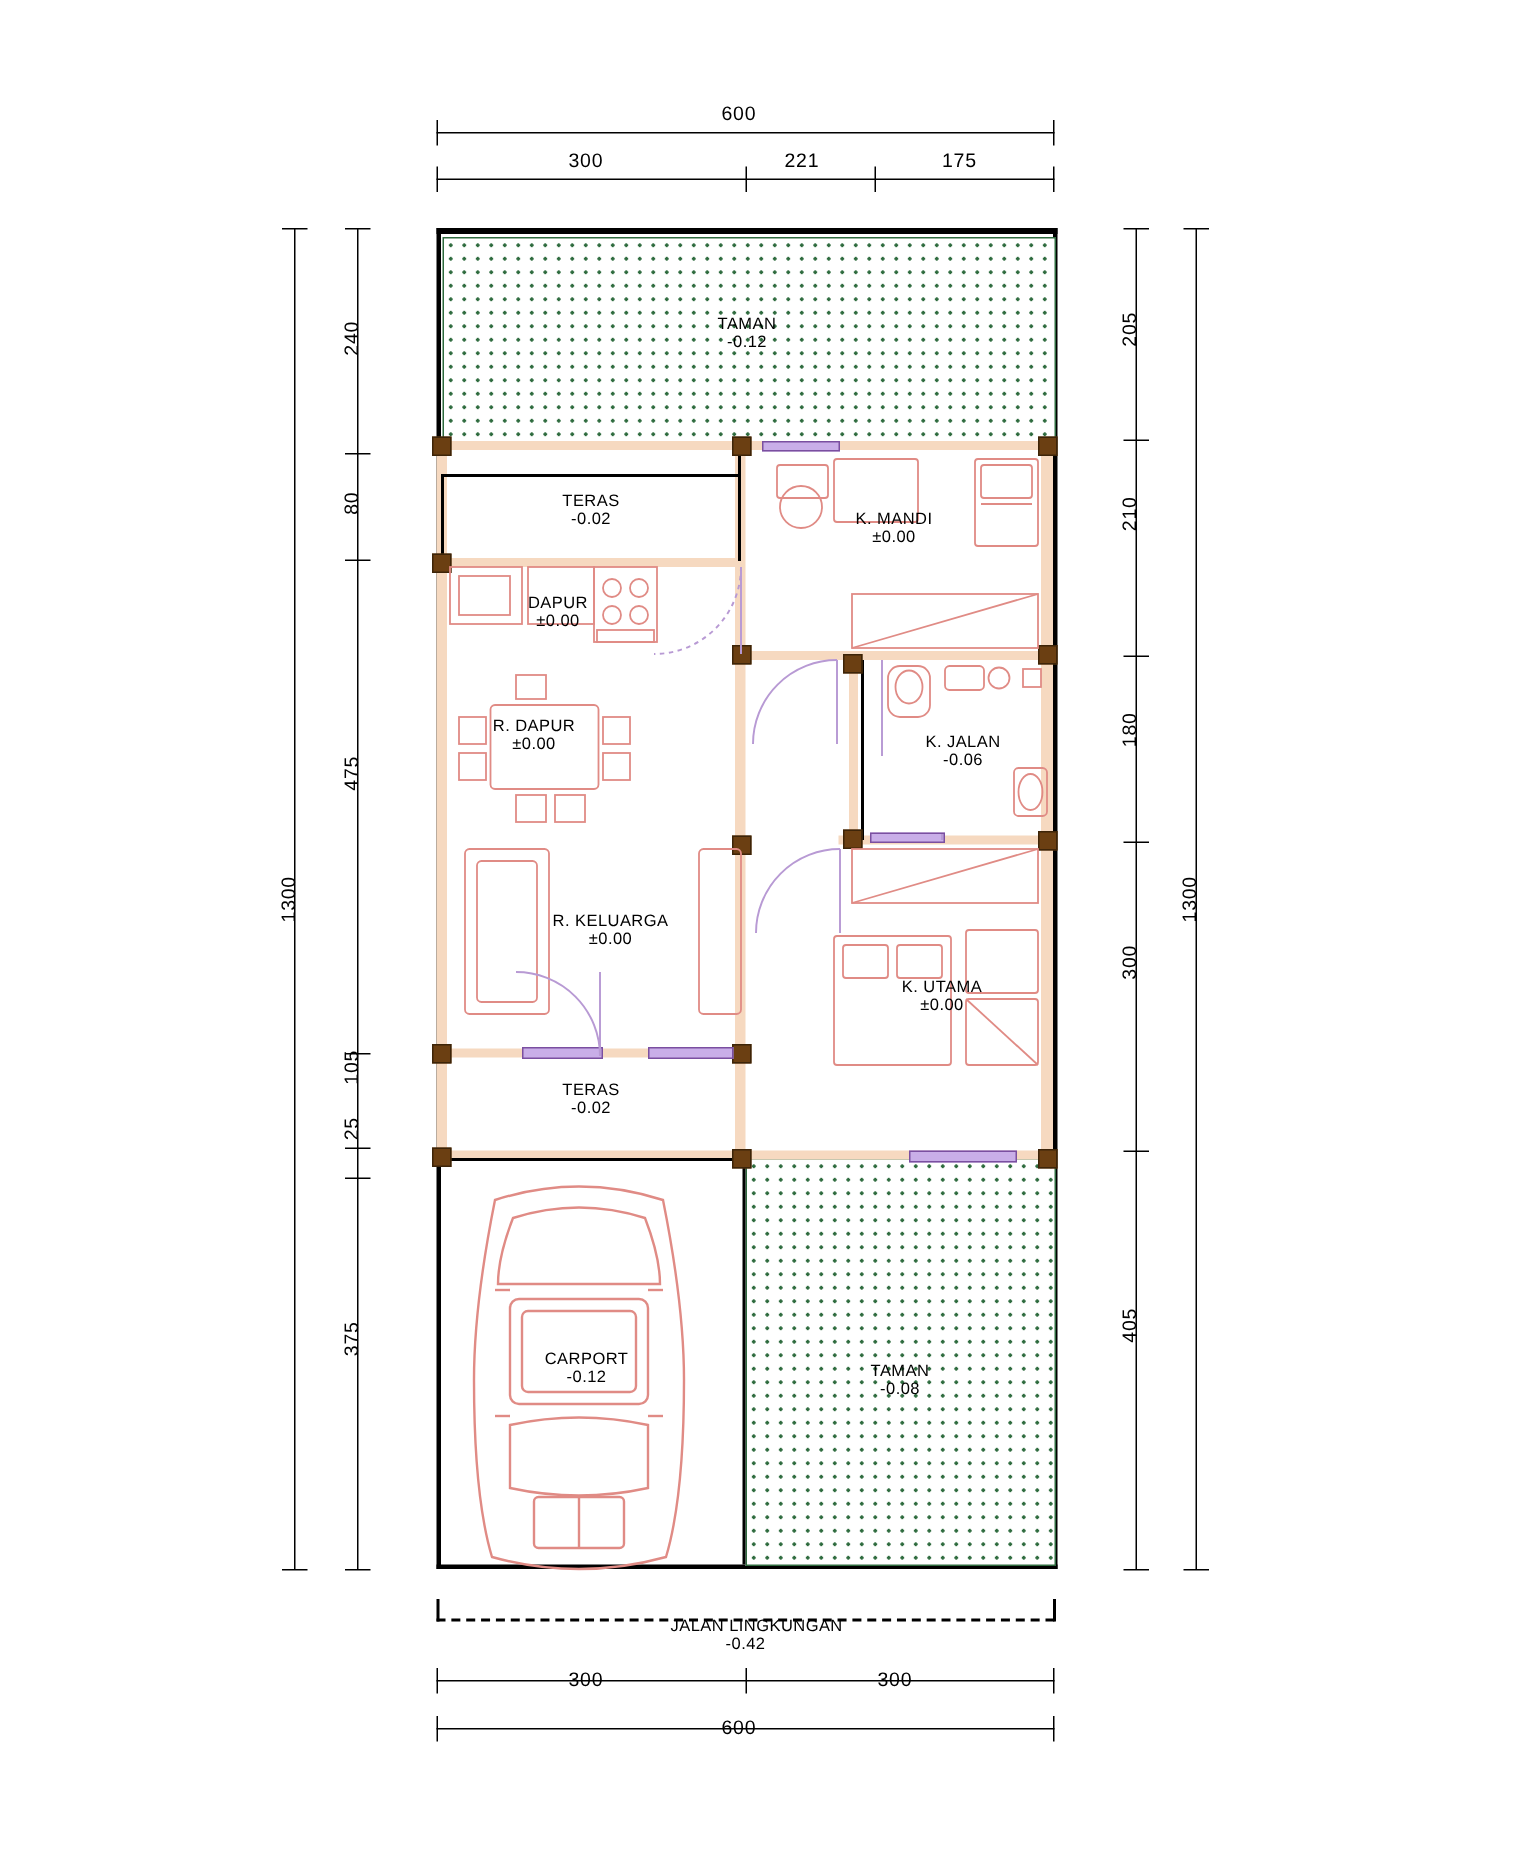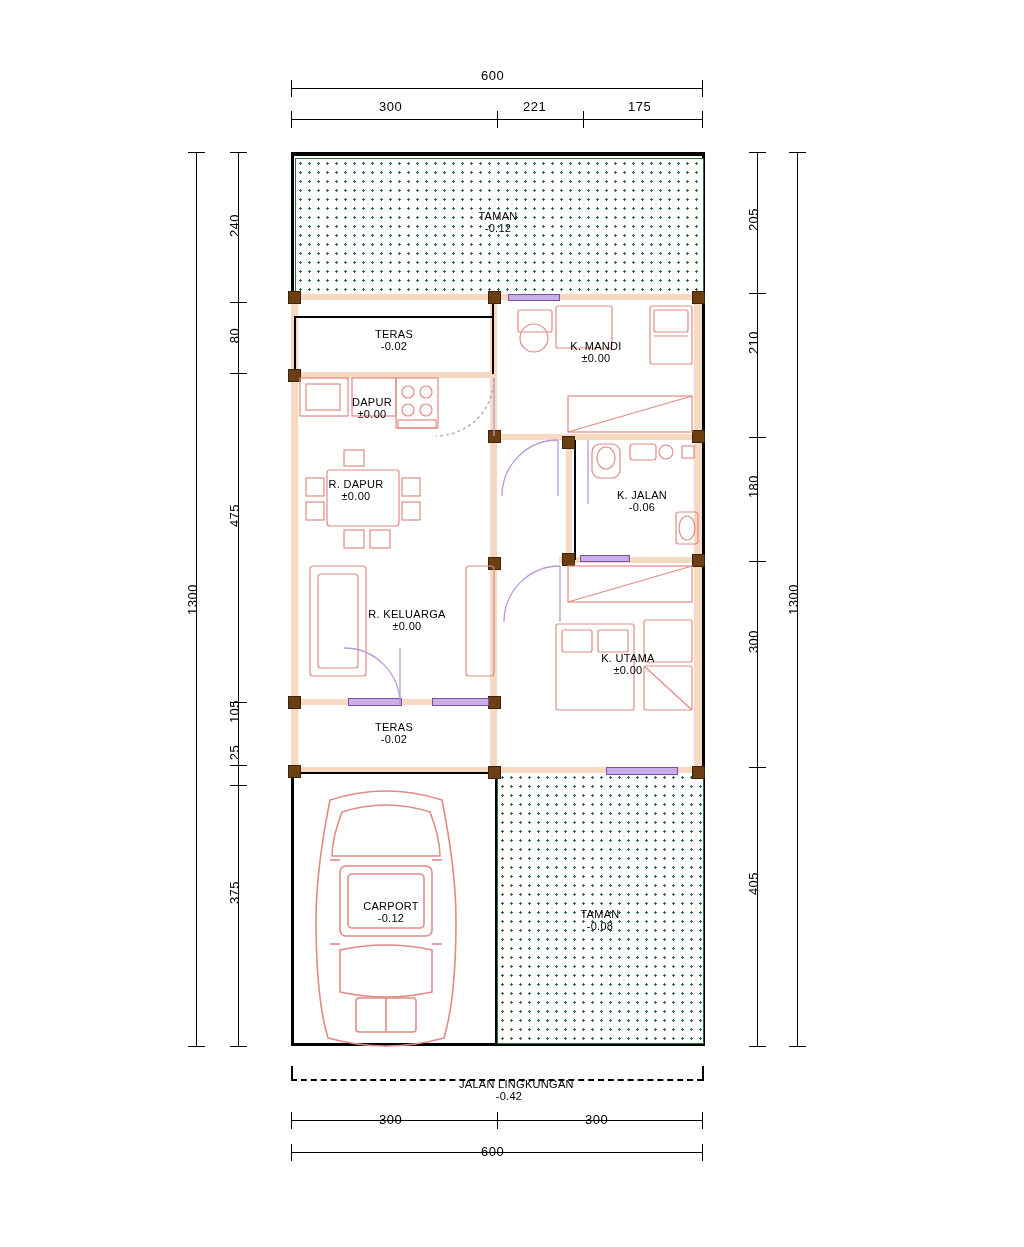--- a/index.html
+++ b/index.html
@@ -275,18 +275,18 @@
   </div>
 
   <div class="room-label" style="left:550px;top:908px;width:100px;">
     <span>TAMAN</span>
     <span class="lvl">-0.08</span>
   </div>
 
   <div class="dashed" style="left:291px;top:1079px;width:412px;"></div>
   <div class="thinline" style="left:291px;top:1066px;width:2px;height:15px;"></div>
   <div class="thinline" style="left:702px;top:1066px;width:2px;height:15px;"></div>
-  <div class="room-label" style="left:447px;top:1078px;width:100px;margin-left:12px;">
+  <div class="room-label" style="left:447px;top:1078px;width:100px;">
     <span>JALAN LINGKUNGAN</span>
     <span class="lvl">-0.42</span>
   </div>
 
 </div>
 
 </body></html>

